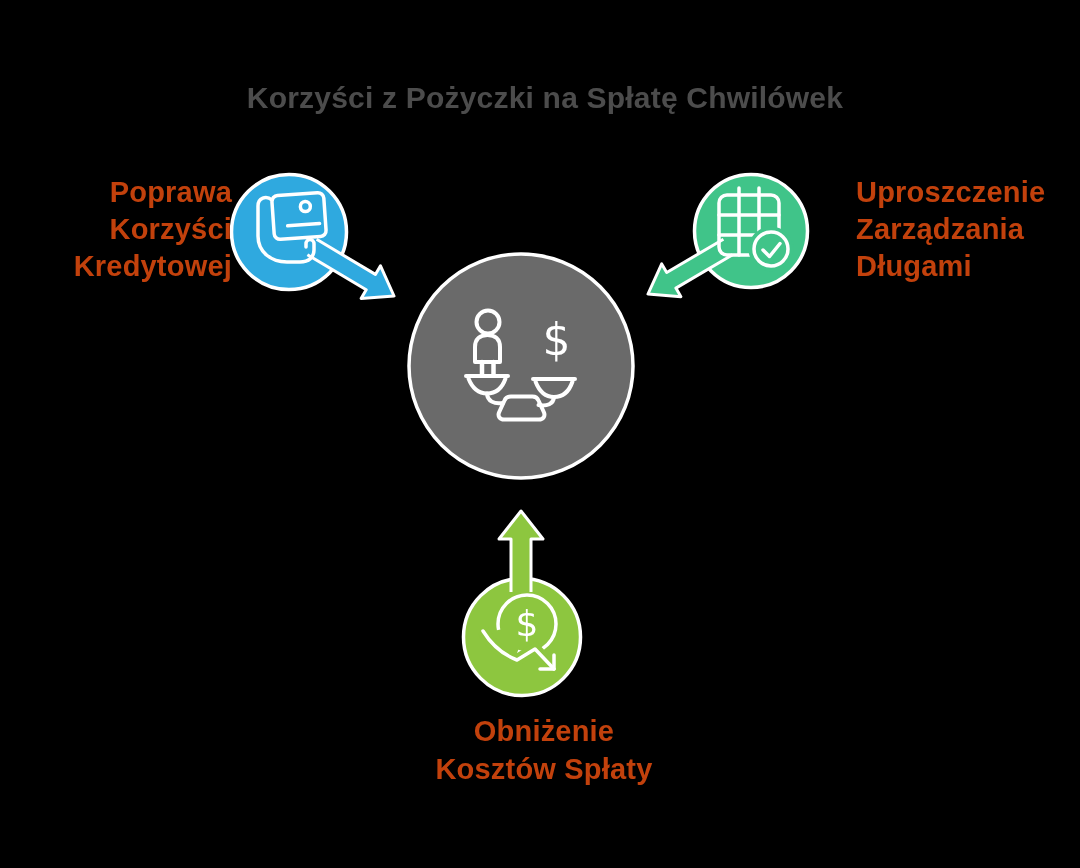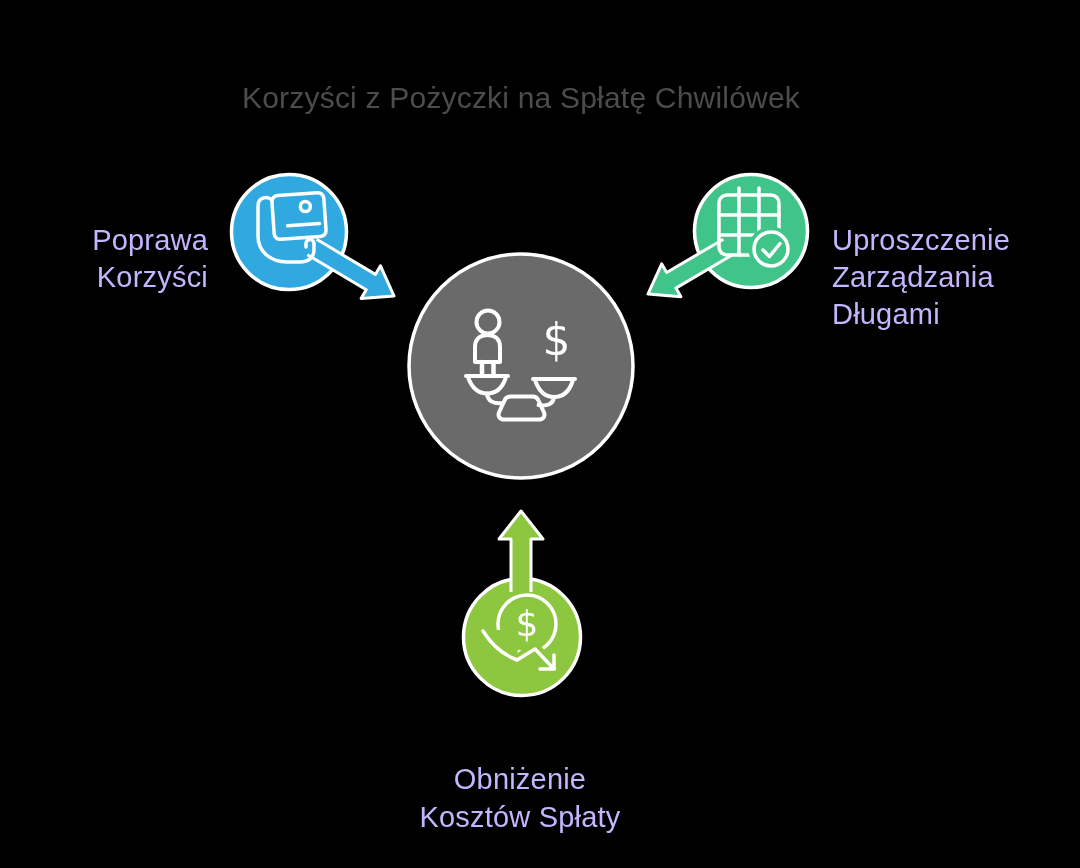--- a/index.html
+++ b/index.html
@@ -1,26 +1,26 @@
 <!DOCTYPE html>
 <html><head>
 <meta charset="utf-8">
 <style>
   html,body{margin:0;padding:0;background:#000;}
   #canvas{
     position:relative;width:1080px;height:868px;background:#000;overflow:hidden;
     font-family:"Liberation Sans","DejaVu Sans",sans-serif;
   }
   #diagram-svg{position:absolute;left:0;top:0;}
-  .txt{position:absolute;font-weight:400;letter-spacing:.2px;}
+  .txt{position:absolute;font-weight:700;letter-spacing:.2px;padding-left:24px;}
   #title{
     left:0;top:80px;width:1042px;text-align:center;
     font-size:30px;line-height:36px;color:#4c4c4c;
   }
-  .node-label{font-size:29px;line-height:37px;color:#c4b5fd;margin-top:48px;}
+  .node-label{font-size:29px;line-height:37px;color:#c2410c;}
   #label-top-left{left:0;top:174px;width:208px;text-align:right;}
   #label-top-right{left:832px;top:174px;width:240px;text-align:left;}
   #label-bottom{left:0;top:712px;width:1040px;text-align:center;line-height:38px;}
   .ic{stroke:#fff;fill:none;stroke-linecap:round;stroke-linejoin:round;}
 </style>
 </head>
 <body>
 
 <div id="canvas">
 
@@ -74,20 +74,21 @@
       <path d="M511 396.5 L532.5 396.5 C535.5 396.5 537.5 398 538.5 400.5 L544 412.5 C545.5 416.5 543 419.5 539 419.5 L504 419.5 C500 419.5 497.5 416.5 499 412.5 L504.5 400.5 C505.5 398 507.5 396.5 511 396.5 Z"></path>
       <text x="556.5" y="355" font-size="44" fill="#fff" stroke="none" text-anchor="middle" font-family="DejaVu Sans, sans-serif">$</text>
     </g>
   </svg>
 
   <div class="txt" id="title">Korzyści z Pożyczki na Spłatę Chwilówek</div>
 
   <div class="txt node-label" id="label-top-left">
     <div>Poprawa</div>
     <div>Korzyści</div>
+    <div>Kredytowej</div>
   </div>
 
   <div class="txt node-label" id="label-bottom">
     <div>Obniżenie</div>
     <div>Kosztów Spłaty</div>
   </div>
 
   <div class="txt node-label" id="label-top-right">
     <div>Uproszczenie</div>
     <div>Zarządzania</div>

